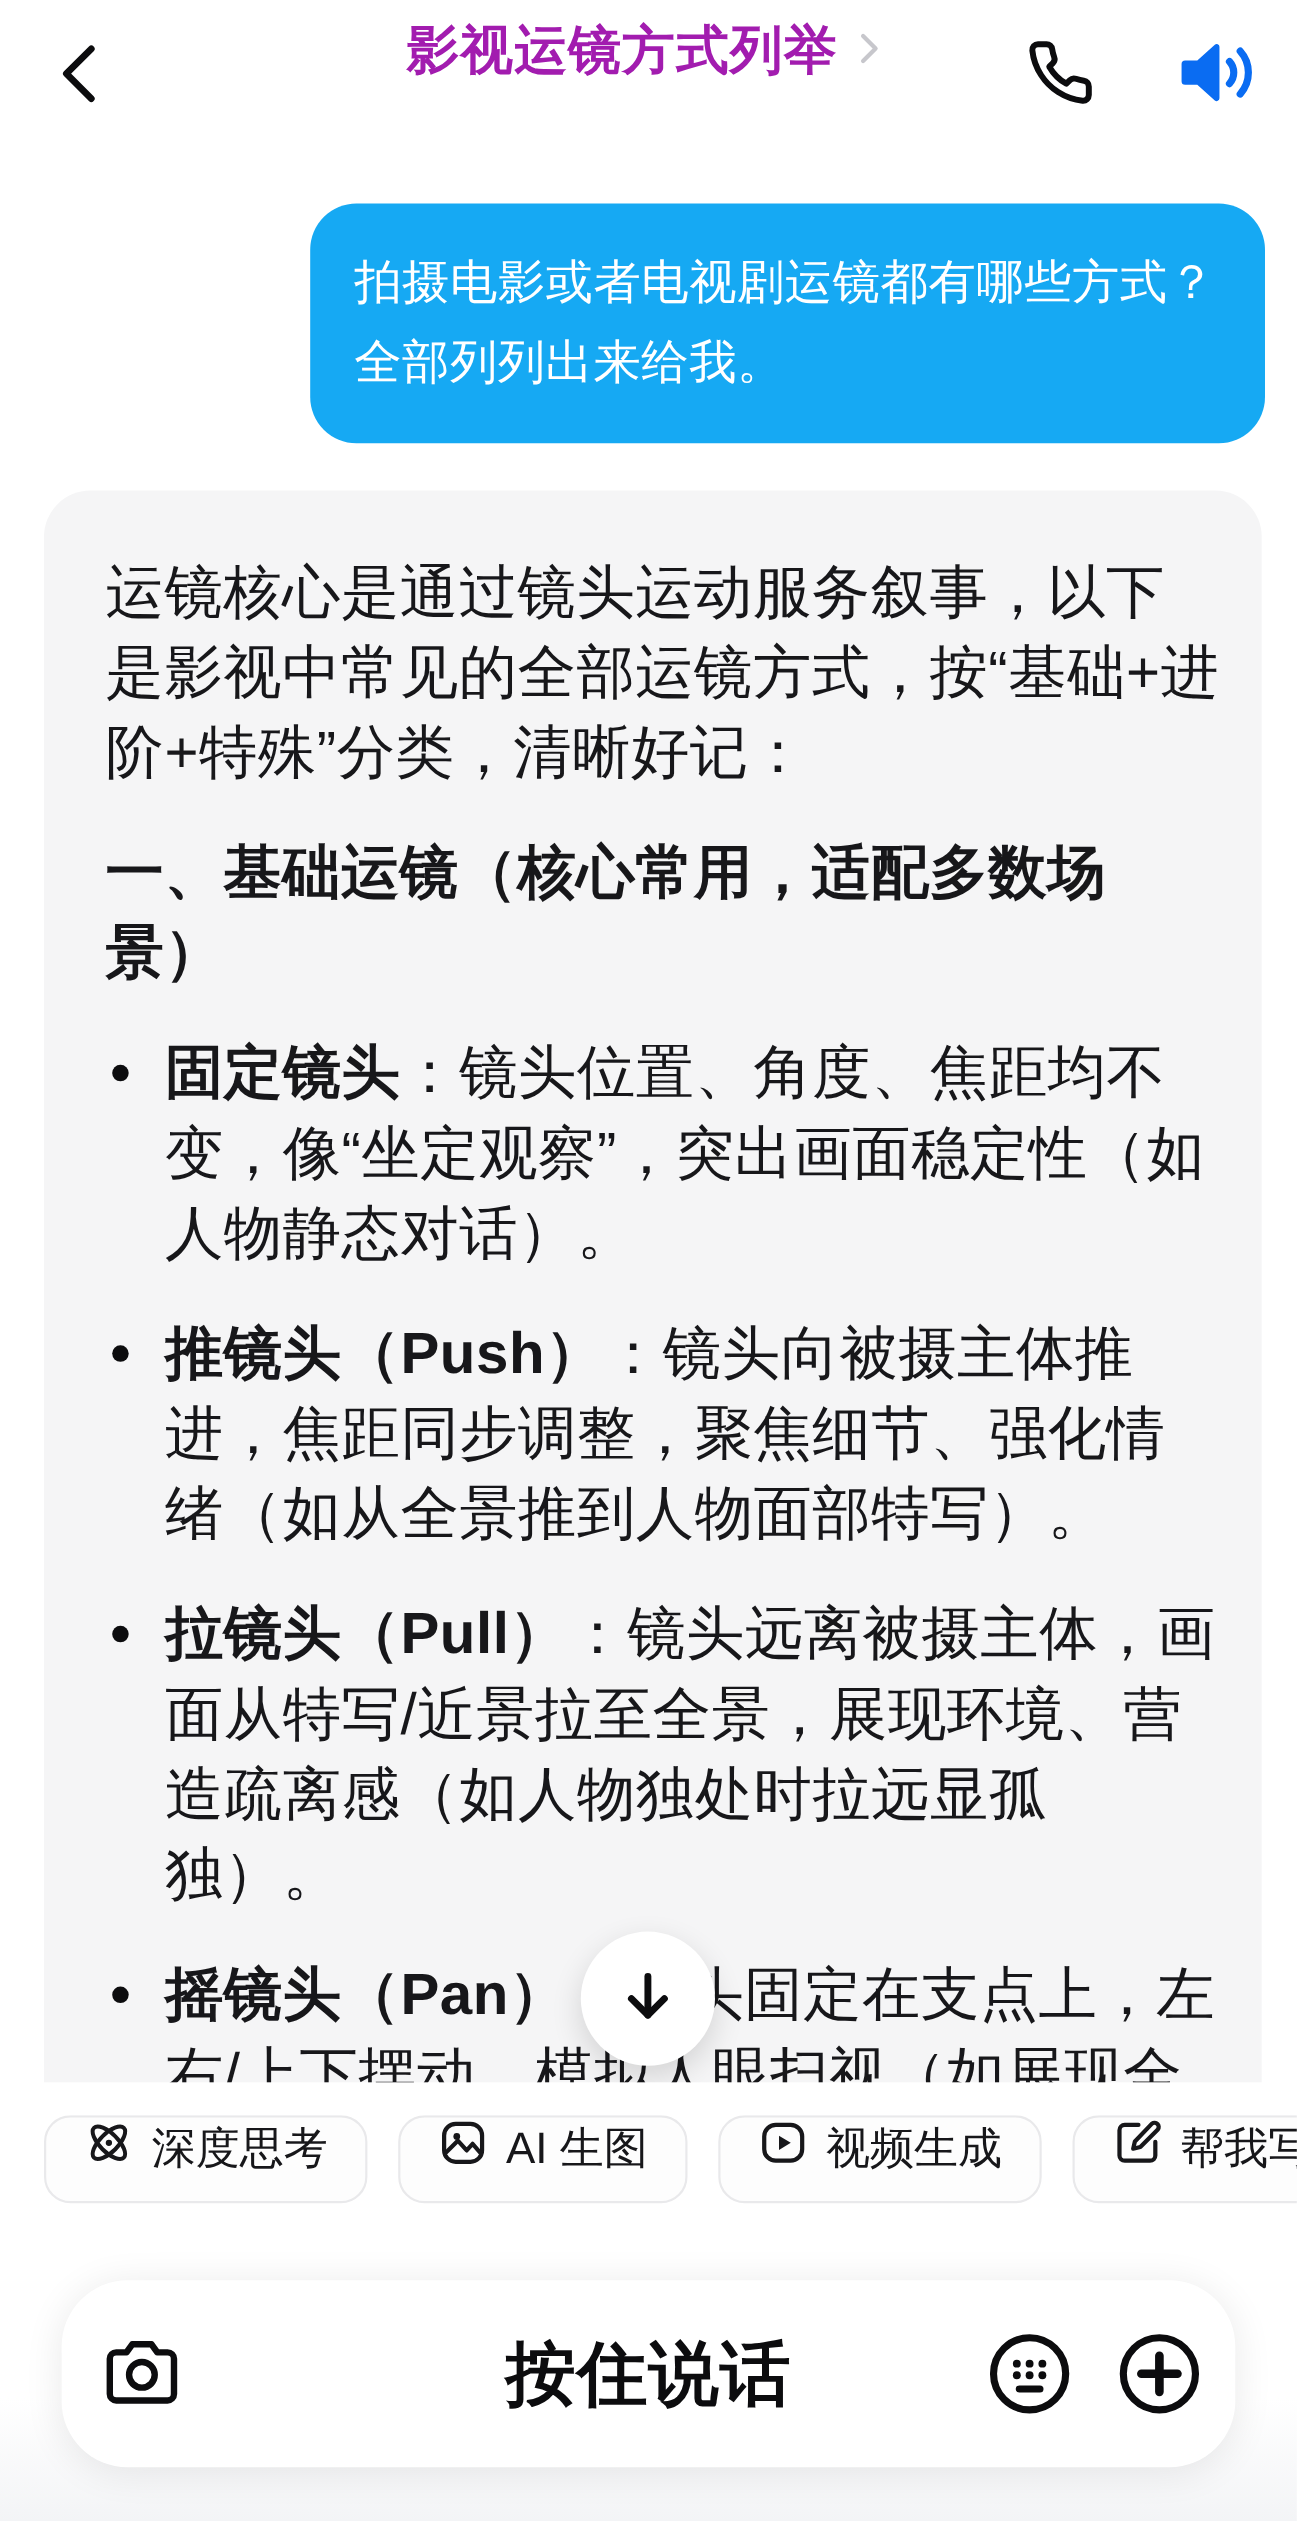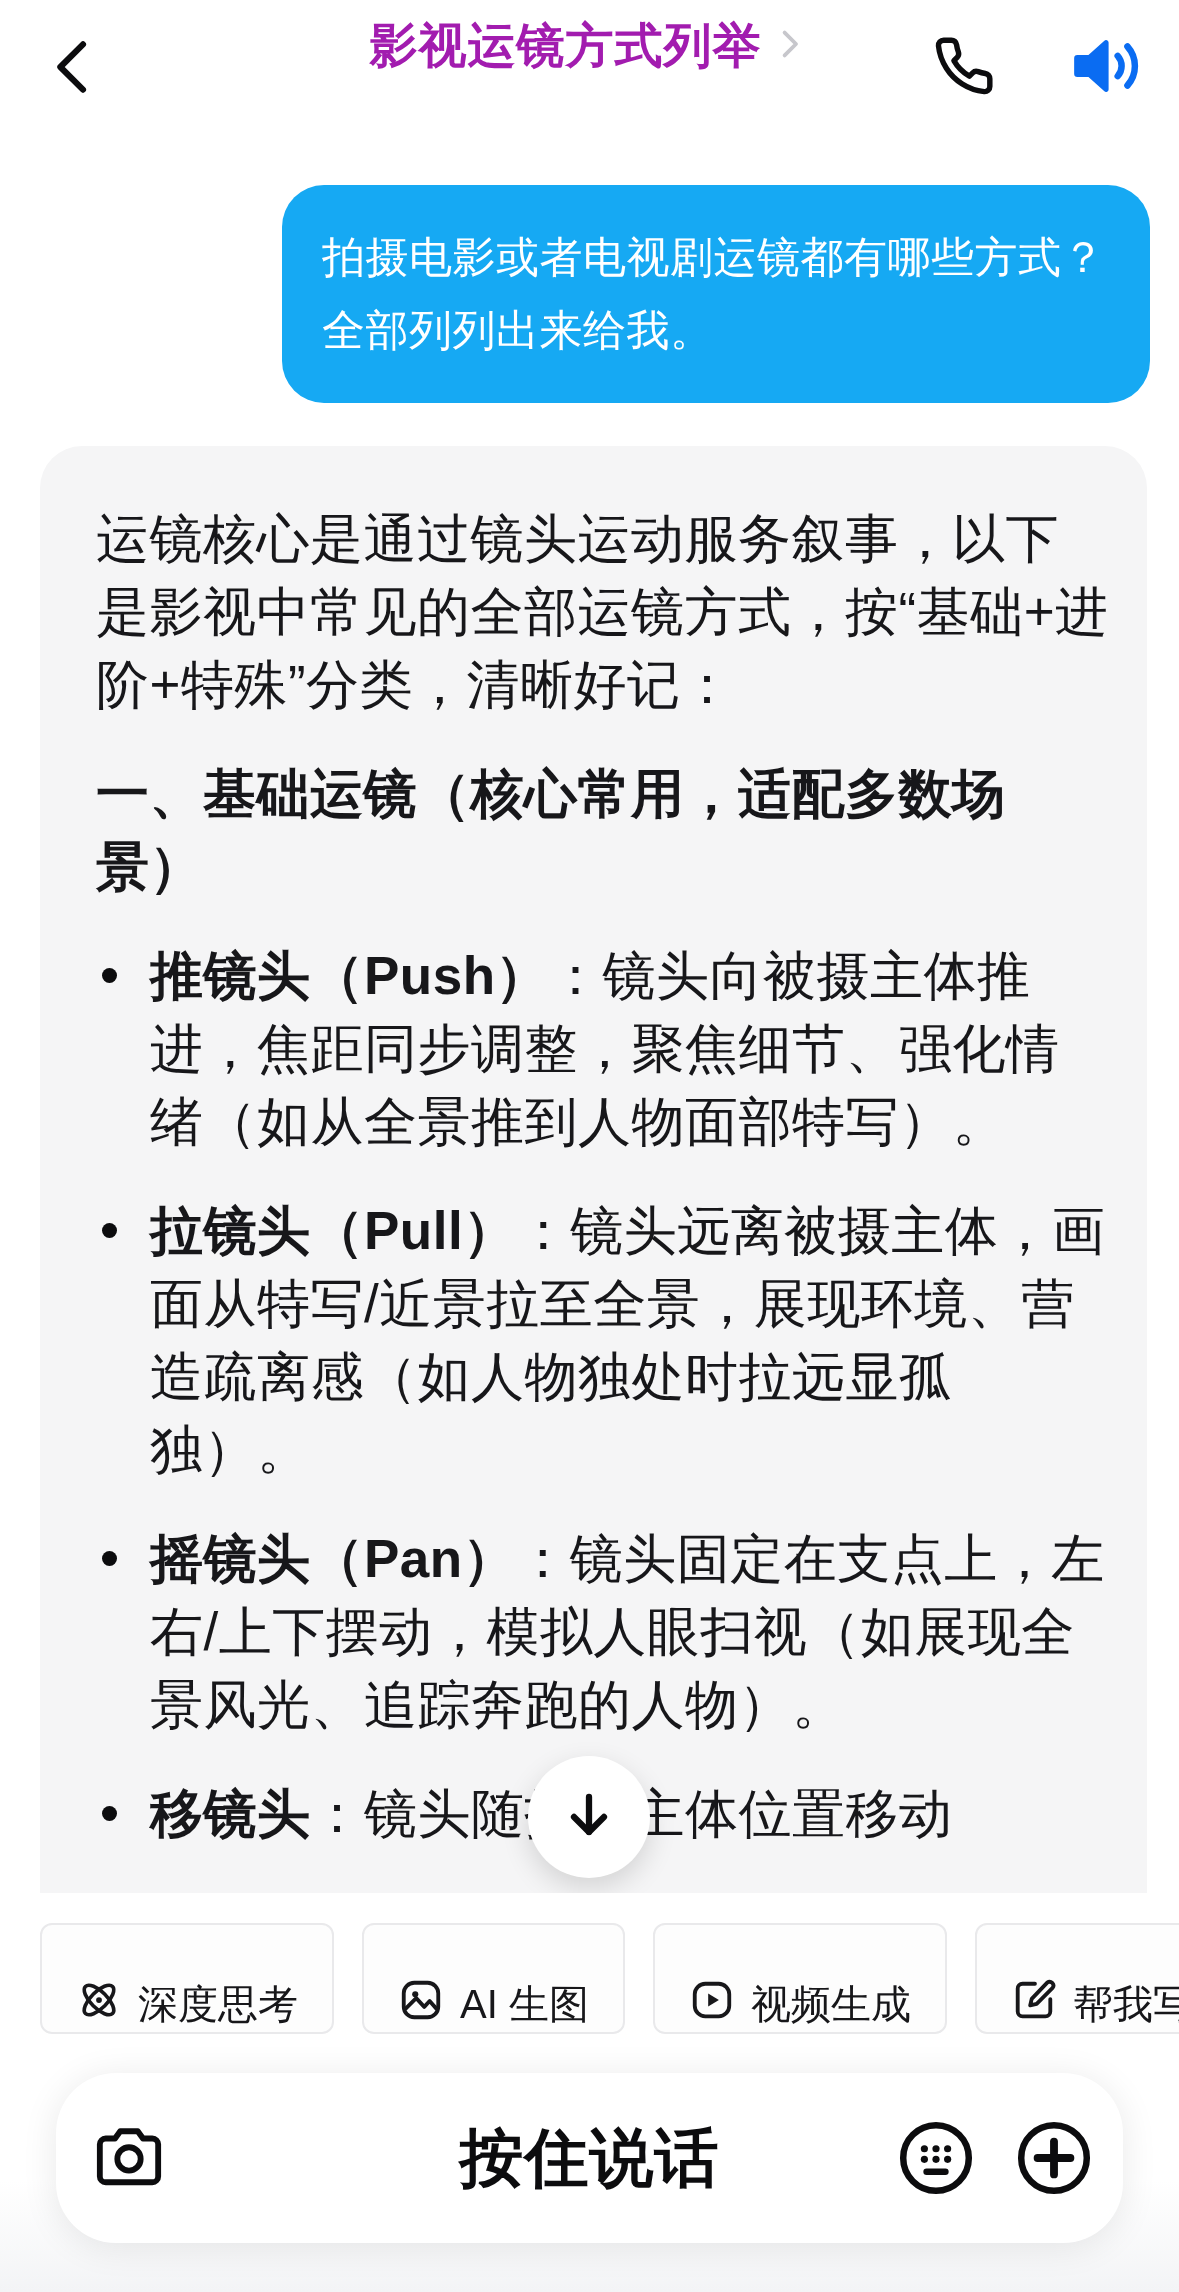--- a/index.html
+++ b/index.html
@@ -54,23 +54,23 @@
   }
   .fab svg { width: 58px; height: 58px; color: #0c0c0e; }
 
   
   .bottom-panel {
     position: absolute; left: 0; right: 0; top: 1893px; bottom: 0; z-index: 25;
     background: linear-gradient(180deg, #ffffff 0%, #ffffff 72%, #F3F4F6 100%);
   }
   .chips { position: absolute; top: 30px; left: 40px; right: 0; height: 112px; display: flex; gap: 28px; overflow: hidden; white-space: nowrap; }
   .chip {
-    flex: none; height: 111px; display: flex; align-items: flex-end; gap: 16px;
+    flex: none; height: 80px; display: flex; align-items: flex-start; gap: 16px;
     padding: 0 34px; background: #FDFDFD; border: 2px solid var(--chip-border, #E9E9EB);
-    border-radius: 12px; font-size: 40px; font-weight: 500; color: #17171A;
+    border-radius: 24px; font-size: 40px; font-weight: 500; color: #17171A;
   }
   .chip svg { width: 46px; height: 46px; color: #17171A; flex: none; }
 
   .input-pill {
     position: absolute; left: 56px; right: 56px; top: 180px; height: 170px;
     background: #ffffff; border-radius: 60px;
     box-shadow: 0 4px 36px rgba(0,0,0,0.09);
   }
   .camera-btn { position: absolute; left: 36px; top: 48px; width: 74px; height: 74px; display: flex; align-items: center; justify-content: center; }
   .camera-btn svg { width: 70px; height: 70px; }
@@ -124,20 +124,24 @@
     <div class="row-user">
       <div class="bubble-user">拍摄电影或者电视剧运镜都有哪些方式？全部列列出来给我。</div>
     </div>
 
     <div class="bubble-ai">
       <p class="p">运镜核心是通过镜头运动服务叙事，以下是影视中常见的全部运镜方式，按“基础+进阶+特殊”分类，清晰好记：</p>
       <p class="h">一、基础运镜（核心常用，适配多数场景）</p>
 
       <div class="bullet">
         <span class="dot"></span>
+        <p><span class="term">固定镜头</span><span>：镜头位置、角度、焦距均不变，像“坐定观察”，突出画面稳定性（如人物静态对话）。</span></p>
+      </div>
+      <div class="bullet">
+        <span class="dot"></span>
         <p><span class="term">推镜头（Push）</span><span>：镜头向被摄主体推进，焦距同步调整，聚焦细节、强化情绪（如从全景推到人物面部特写）。</span></p>
       </div>
       <div class="bullet">
         <span class="dot"></span>
         <p><span class="term">拉镜头（Pull）</span><span>：镜头远离被摄主体，画面从特写/近景拉至全景，展现环境、营造疏离感（如人物独处时拉远显孤独）。</span></p>
       </div>
       <div class="bullet">
         <span class="dot"></span>
         <p><span class="term">摇镜头（Pan）</span><span>：镜头固定在支点上，左右/上下摆动，模拟人眼扫视（如展现全景风光、追踪奔跑的人物）。</span></p>
       </div>

